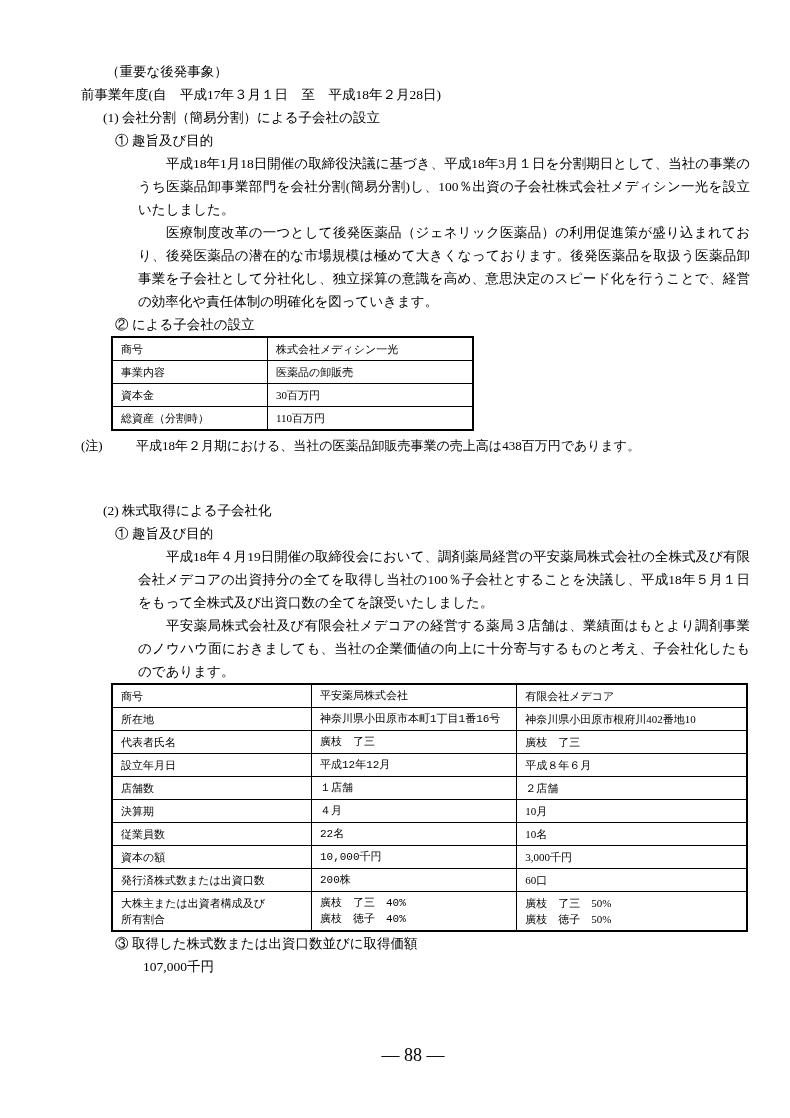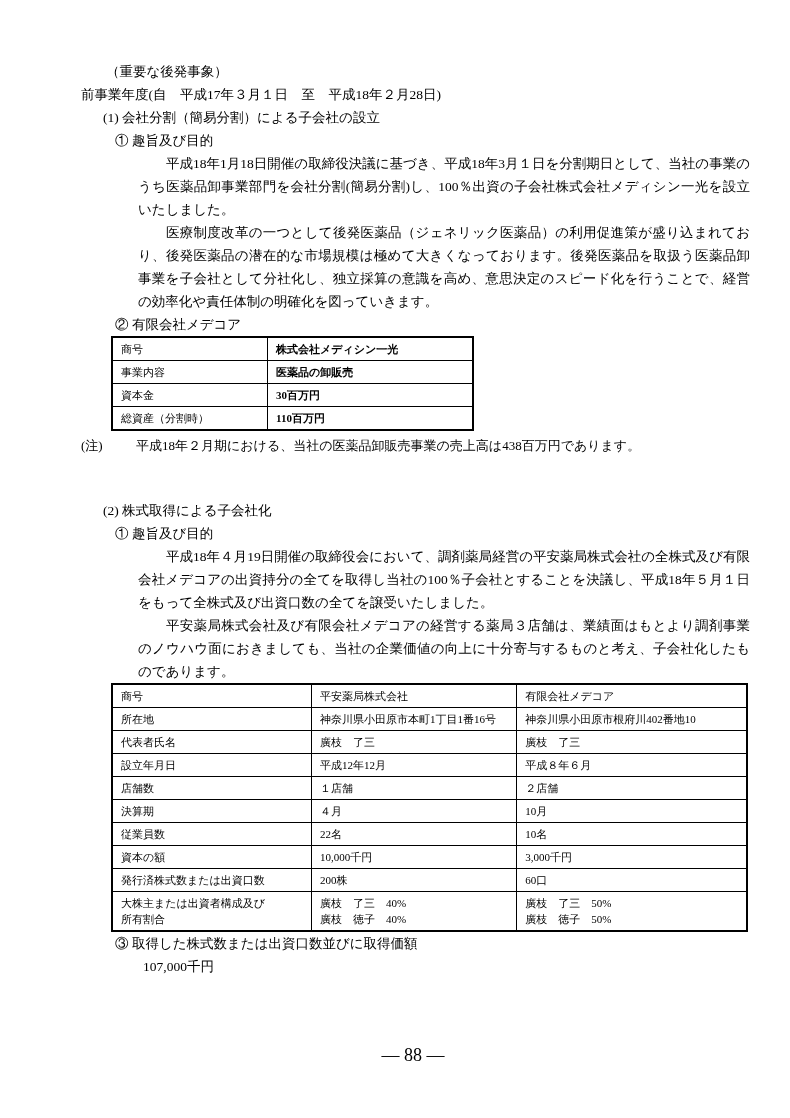--- a/index.html
+++ b/index.html
@@ -35,23 +35,23 @@
     font-size: 11px;
     line-height: 16px;
   }
   table.tbl td {
     border: 1px solid #000;
     padding: 3px 8px;
     vertical-align: middle;
     white-space: pre-line;
   }
   table.tbl1 td.lab { width: 138px; }
-  table.tbl1 td.val { width: 188px; font-weight: bold; }
+  table.tbl1 td.val { width: 188px; }
   table.tbl2 td.lab { width: 184px; }
-  table.tbl2 td.c1 { width: 190px; }
+  table.tbl2 td.c1 { width: 190px; font-family: Liberation Mono, monospace; }
   table.tbl2 td.c2 { width: 215px; }
   .note {
     display: flex;
     margin-top: 3px;
     font-size: 13px;
   }
   .note-label { width: 55px; flex: 0 0 55px; }
   .gap-lg { height: 42px; }
   .acq-line {
     display: flex;
@@ -72,21 +72,21 @@
 <div class="page">
 
   <div class="heading">（重要な後発事象）</div>
   <div class="period-line">前事業年度(自　平成17年３月１日　至　平成18年２月28日)</div>
 
   <div class="lvl1">(1) 会社分割（簡易分割）による子会社の設立</div>
   <div class="lvl2">① 趣旨及び目的</div>
   <p class="para">平成18年1月18日開催の取締役決議に基づき、平成18年3月１日を分割期日として、当社の事業のうち医薬品卸事業部門を会社分割(簡易分割)し、100％出資の子会社株式会社メディシン一光を設立いたしました。</p>
   <p class="para">医療制度改革の一つとして後発医薬品（ジェネリック医薬品）の利用促進策が盛り込まれており、後発医薬品の潜在的な市場規模は極めて大きくなっております。後発医薬品を取扱う医薬品卸事業を子会社として分社化し、独立採算の意識を高め、意思決定のスピード化を行うことで、経営の効率化や責任体制の明確化を図っていきます。</p>
 
-  <div class="lvl2">② 有限会社メデコア</div>
+  <div class="lvl2">② による子会社の設立</div>
   <table class="tbl tbl1">
     <tbody>
       <tr>
         <td class="lab">商号</td>
         <td class="val">株式会社メディシン一光</td>
       </tr>
       <tr>
         <td class="lab">事業内容</td>
         <td class="val">医薬品の卸販売</td>
       </tr>

